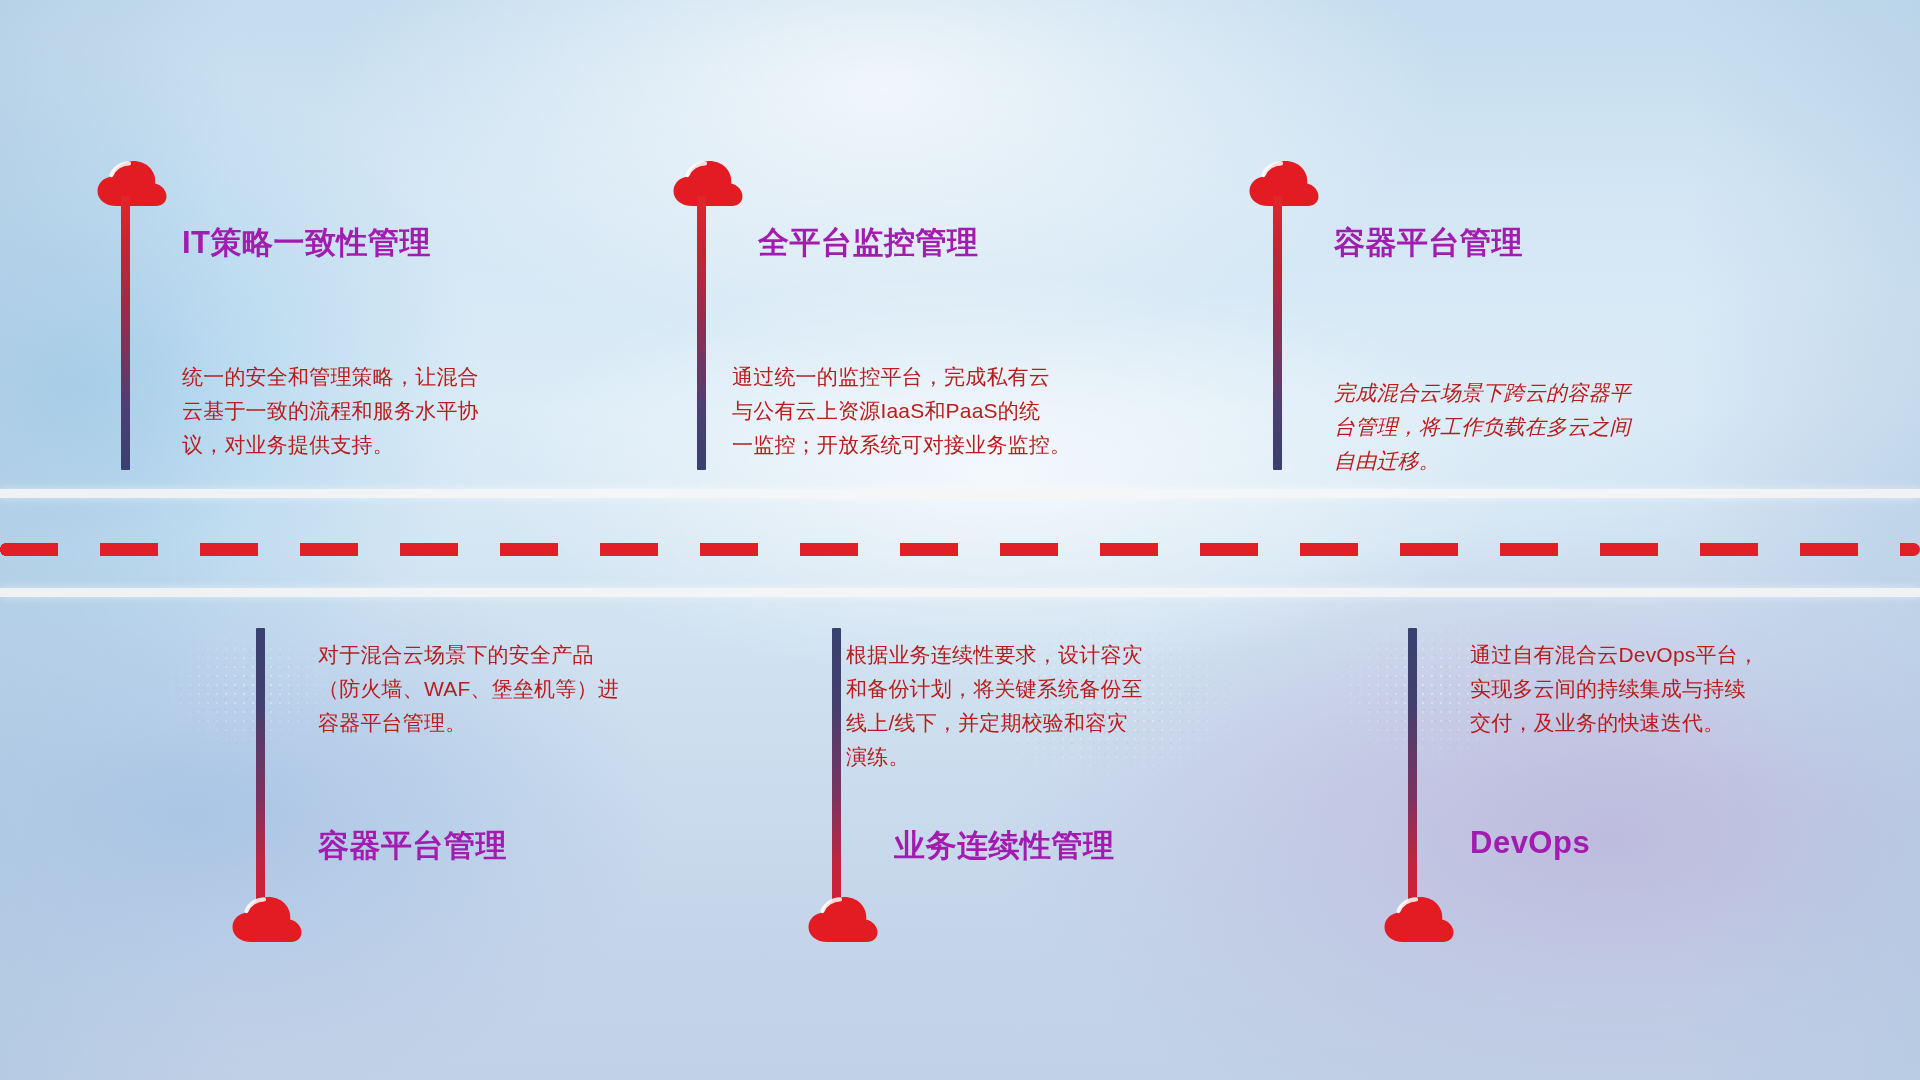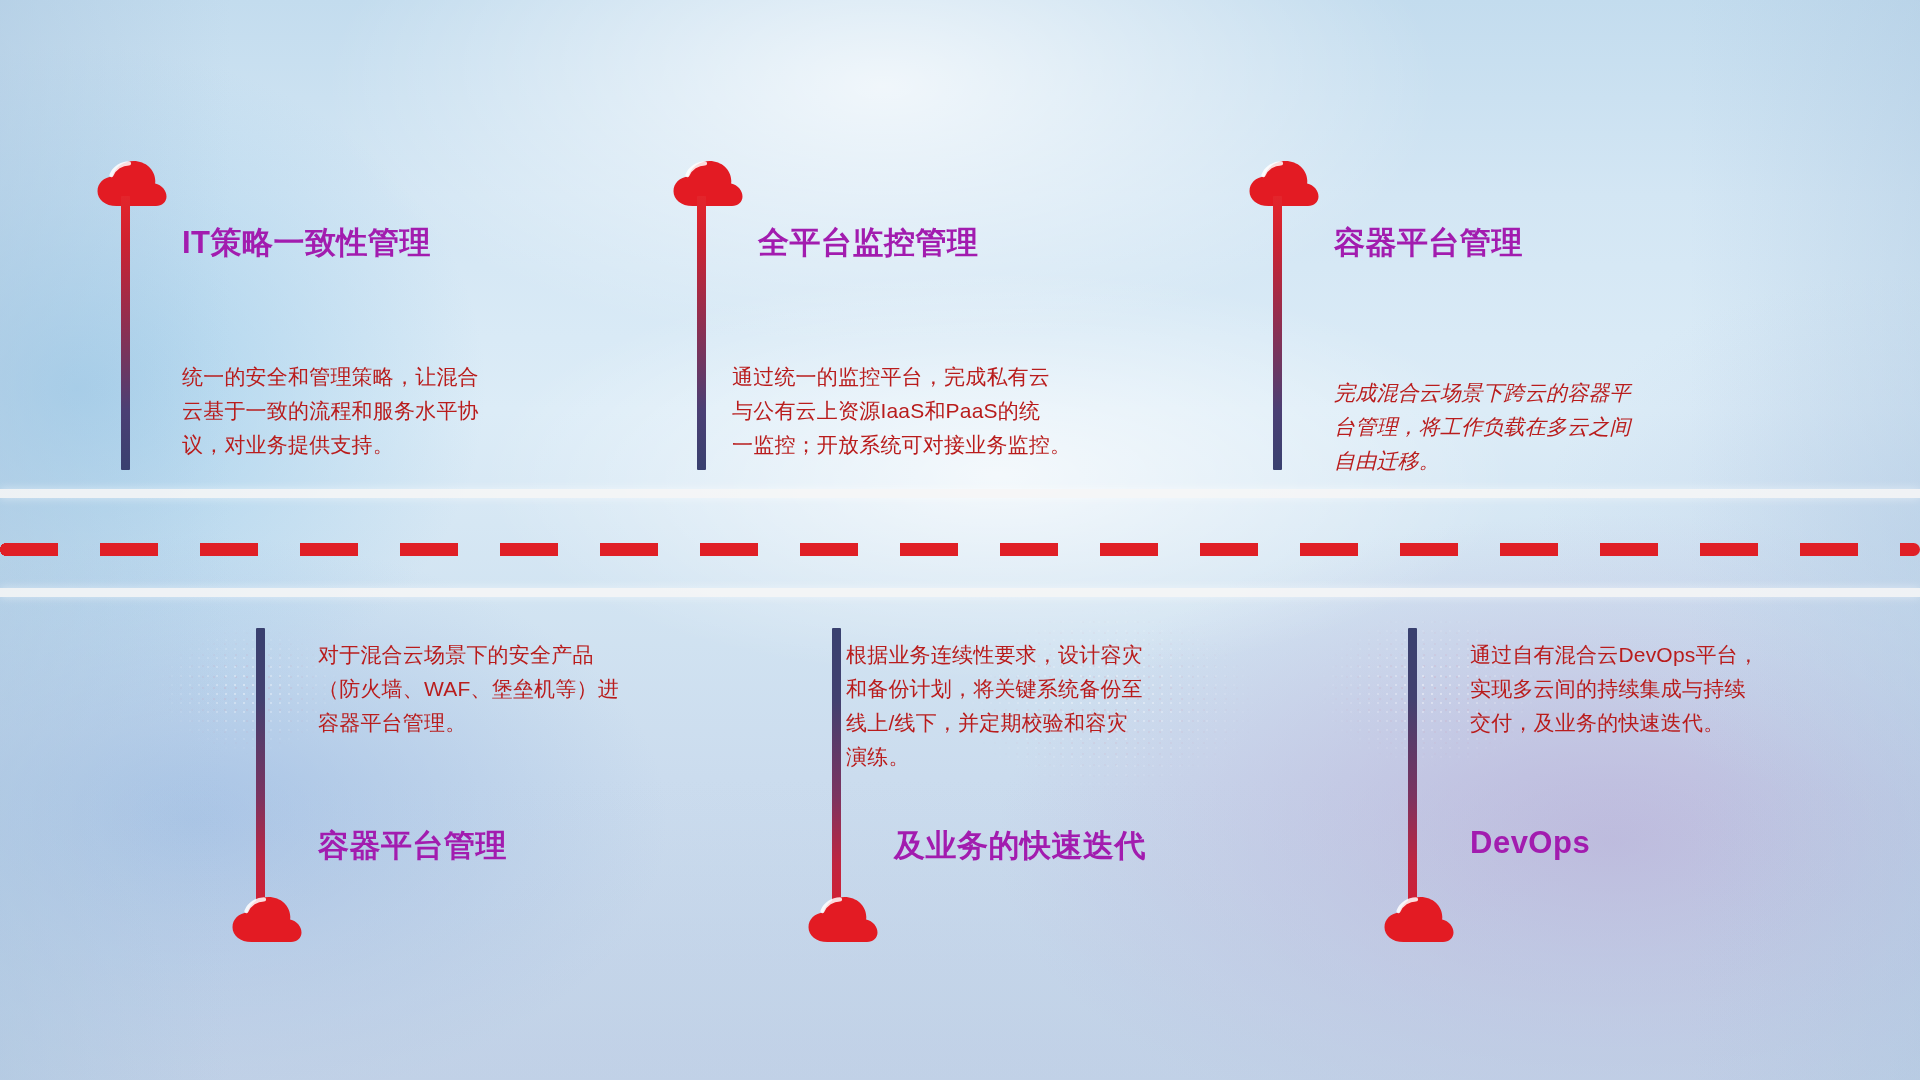--- a/index.html
+++ b/index.html
@@ -231,21 +231,21 @@
       </svg>
     </div>
   </div>
 
   <div class="col">
     <div class="stem up" style="left:832px; top:628px; height:280px;"></div>
     <div class="col-body" style="left:846px; top:638px; width:440px;">根据业务连续性要求，设计容灾
 和备份计划，将关键系统备份至
 线上/线下，并定期校验和容灾
 演练。</div>
-    <div class="col-title" style="left:894px; top:825px;">及业务的快速迭代</div>
+    <div class="col-title" style="left:894px; top:825px;">业务连续性管理</div>
     <div class="cloud-icon" style="left:807px; top:896px;">
       <svg viewBox="0 0 72 48" xmlns="http://www.w3.org/2000/svg">
         <path d="M20.5 46 C9.2 46 1.5 39.6 1.5 31.2 C1.5 23.4 8.0 17.2 16.4 16.6
                  C19.0 7.4 27.6 1.0 37.6 1.0 C49.6 1.0 59.3 9.8 59.3 21.0
                  C59.3 21.8 59.2 22.6 59.1 23.4 C65.8 24.9 70.5 30.3 70.5 36.5
                  C70.5 41.9 66.0 46 60.0 46 Z" fill="#e31b23"></path>
         <path d="M15.5 15.0 C18.5 8.0 25.5 3.4 33.0 3.4" stroke="#ffffff" stroke-width="4.2" stroke-linecap="round" fill="none" opacity="0.85"></path>
       </svg>
     </div>
   </div>

